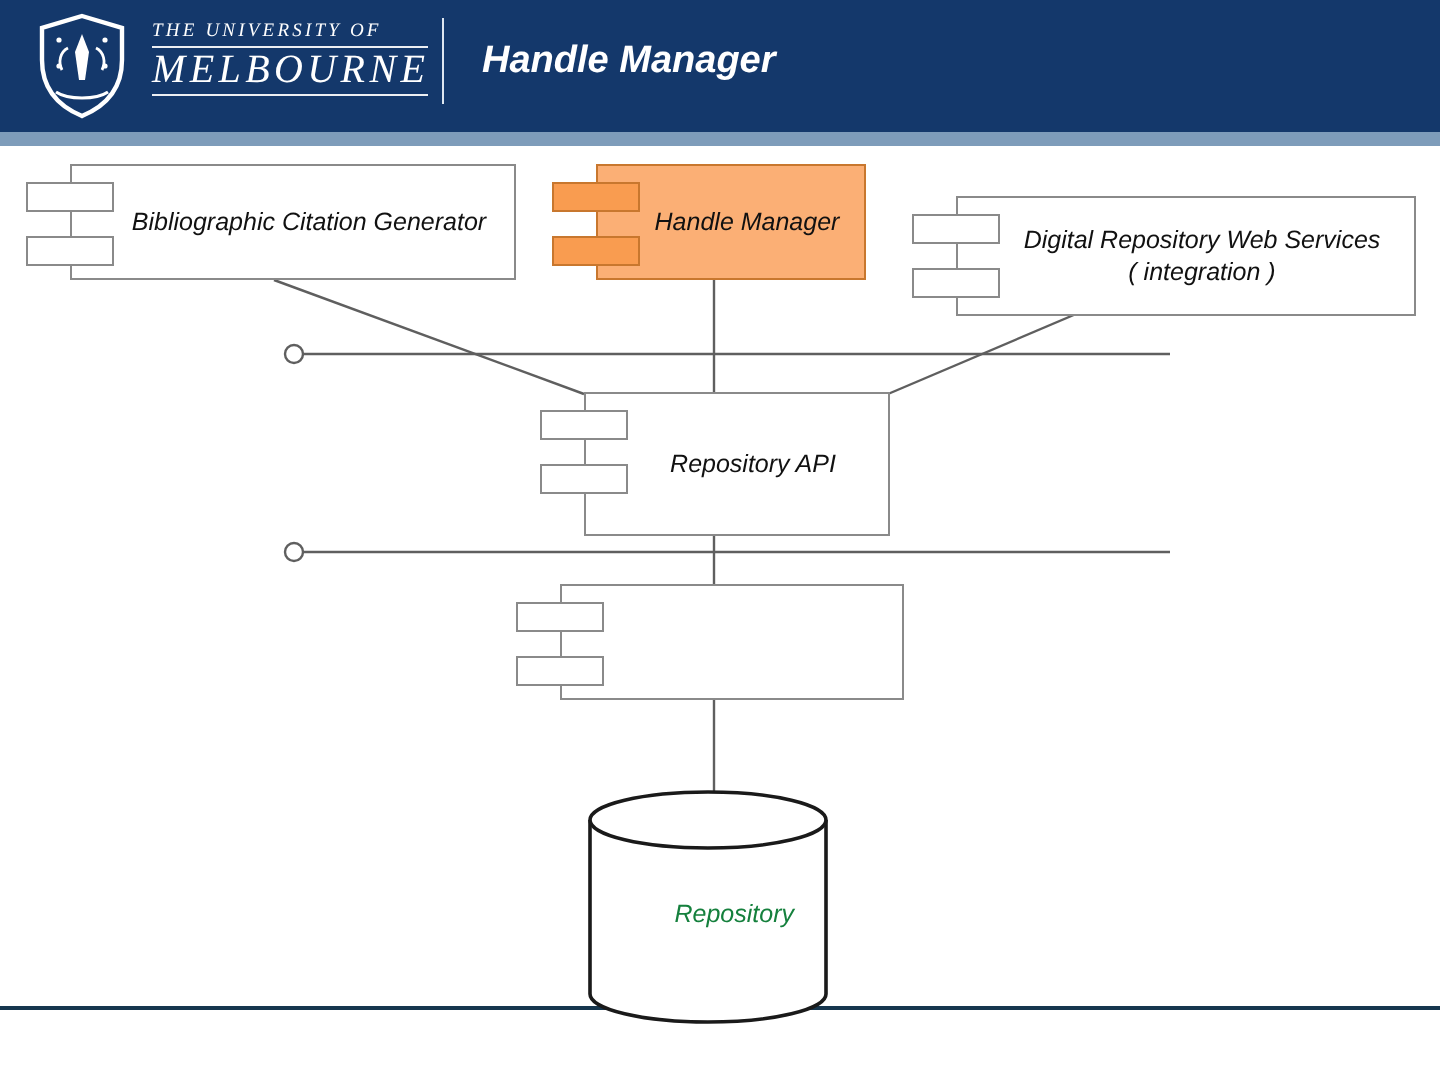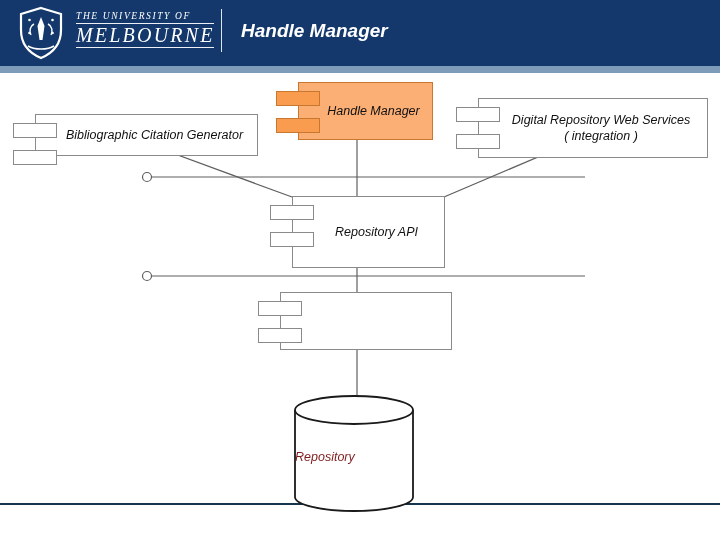--- a/index.html
+++ b/index.html
@@ -25,29 +25,29 @@
   .comp{position:absolute;background:#fff;border:1px solid #8a8a8a;box-sizing:border-box;
         display:flex;flex-direction:column;align-items:center;justify-content:center;
         font-size:12.5px;line-height:16px;color:#111;text-align:center;
         padding-left:16px;z-index:3;}
   .comp .tab{position:absolute;left:-23px;width:44px;height:15px;background:#fff;
              border:1px solid #8a8a8a;box-sizing:border-box;}
   .tab.t1{top:8px;} .tab.t2{top:35px;}
   .comp.highlight{background:#FBAF75;border-color:#C8772E;}
   .comp.highlight .tab{background:#F99C50;border-color:#C8772E;}
 
-  #c-biblio  {left:35px; top:82px; width:223px;height:42px;margin-top:32px;}
+  #c-biblio  {left:35px; top:82px; width:223px;height:58px;}
   #c-handle  {left:298px;top:82px; width:135px;height:58px;}
   #c-drws    {left:478px;top:98px; width:230px;height:60px;}
   #c-repoapi {left:292px;top:196px;width:153px;height:72px;}
   #c-digitool{left:280px;top:292px;width:172px;height:58px;}
 
   .connector-layer{position:absolute;left:0;top:0;width:720px;height:540px;z-index:1;}
-  .db-label{position:absolute;left:295px;top:450px;width:102px;text-align:left;
-            font-size:12.5px;color:#7f1d1d;z-index:2;}
+  .db-label{position:absolute;left:295px;top:450px;width:102px;text-align:right;
+            font-size:12.5px;color:#15803d;z-index:2;}
 </style>
 </head>
 <body>
 
 <div id="slide">
 
   <div class="header">
     <svg class="crest" viewBox="0 0 50 54">
       <path d="M25 2 L45 8 V24 C45 38 37 47 25 52 C13 47 5 38 5 24 V8 Z" fill="#14386B" stroke="#FFFFFF" stroke-width="2.2"></path>
       <path d="M25 11 L28.5 20 L26.5 34 L23.5 34 L21.5 20 Z" fill="#FFFFFF"></path>

